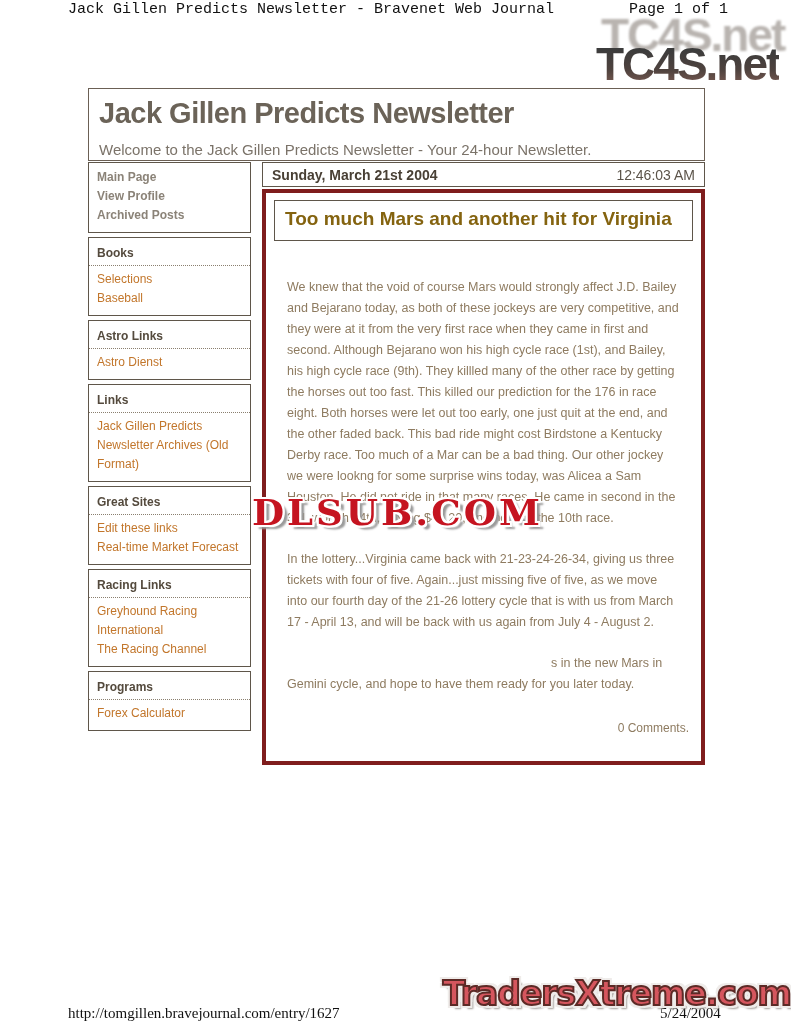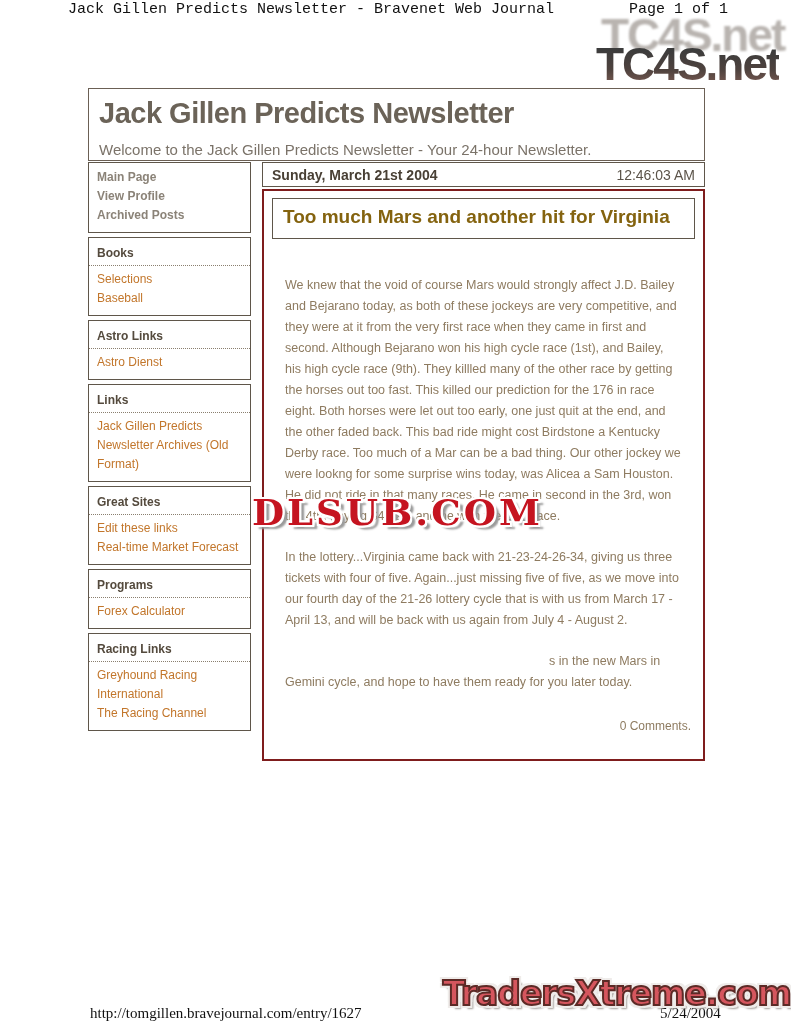--- a/index.html
+++ b/index.html
@@ -9,21 +9,21 @@
     font-family:"Liberation Sans", sans-serif; overflow:hidden;
   }
   
   .print-top {
     position:absolute; left:68px; top:1px; width:660px;
     display:flex; justify-content:space-between;
     font-family:Liberation Mono, monospace; font-size:15px; color:#111;
   }
   .print-url {
     position:absolute; left:68px; top:1005px;
-    font-family:"Liberation Serif", serif; font-size:15px; color:#111;margin-left:22px;
+    font-family:"Liberation Serif", serif; font-size:15px; color:#111;
   }
   .print-date {
     position:absolute; left:660px; top:1005px;
     font-family:"Liberation Serif", serif; font-size:15px; color:#111;
   }
   
   .wm-tc4s {
     position:absolute; left:596px; top:4px; width:195px; height:56px;
     font-weight:bold; font-size:46px; letter-spacing:-2px; line-height:56px;
     white-space:nowrap;
@@ -72,21 +72,21 @@
   .sb-nav { font-weight:bold; color:#8b8378; line-height:19px; cursor:pointer; }
   .sb-link { color:#c2762b; line-height:19px; cursor:pointer; }
   
   .main { position:absolute; left:262px; top:162px; width:443px; }
   .datebar {
     border:1px solid #5f564a; height:25px; display:flex; align-items:center;
     justify-content:space-between; padding:0 9px; margin-bottom:2px; background:#fff;
   }
   .datebar .d { font-size:14px; font-weight:bold; color:#483f34; }
   .datebar .t { font-size:14px; color:#5b5349; }
-  .postbox { border:2px solid #7f1d1d; background:#fff; padding:7px 8px 26px 8px; min-height:418px; }
+  .postbox { border:4px solid #7f1d1d; background:#fff; padding:7px 8px 26px 8px; min-height:418px; }
   .titlebox {
     border:1px solid #5f564a; padding:5px 10px 9px 10px;
   }
   .titlebox h2 { font-size:19px; font-weight:bold; color:#84630f; line-height:25px; }
   .post-body { padding:36px 14px 0 13px; font-size:12.5px; color:#8e7b60; line-height:21px; }
   .post-body p { margin-bottom:20px; }
   .wm-spacer { float:left; width:264px; height:18px; }
   .comments { text-align:right; font-size:12px; color:#8e7b60; padding:6px 4px 0 0; }
 </style>
 </head>
@@ -131,30 +131,30 @@
         <div class="sb-sep"></div>
         <div class="sb-link">Jack Gillen Predicts Newsletter Archives (Old Format)</div>
       </div>
       <div class="sb-box">
         <div class="sb-head">Great Sites</div>
         <div class="sb-sep"></div>
         <div class="sb-link">Edit these links</div>
         <div class="sb-link">Real-time Market Forecast</div>
       </div>
       <div class="sb-box">
-        <div class="sb-head">Programs</div>
-        <div class="sb-sep"></div>
-        <div class="sb-link">Forex Calculator</div>
-      </div>
-      <div class="sb-box">
         <div class="sb-head">Racing Links</div>
         <div class="sb-sep"></div>
         <div class="sb-link">Greyhound Racing</div>
         <div class="sb-link">International</div>
         <div class="sb-link">The Racing Channel</div>
+      </div>
+      <div class="sb-box">
+        <div class="sb-head">Programs</div>
+        <div class="sb-sep"></div>
+        <div class="sb-link">Forex Calculator</div>
       </div>
     </div>
 
   <div class="main">
     <div class="datebar">
       <span class="d">Sunday, March 21st 2004</span>
       <span class="t">12:46:03 AM</span>
     </div>
     <div class="postbox">
       <div class="titlebox">

